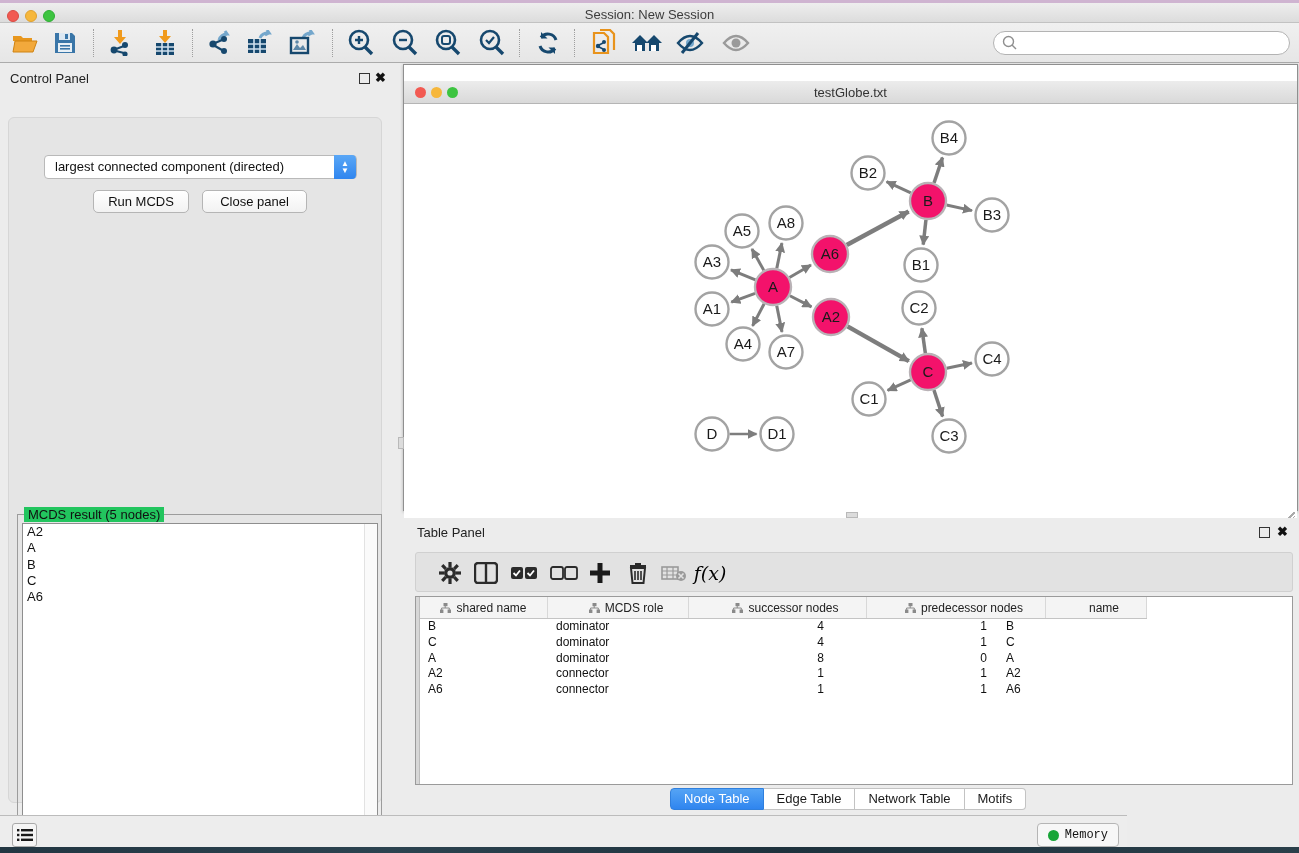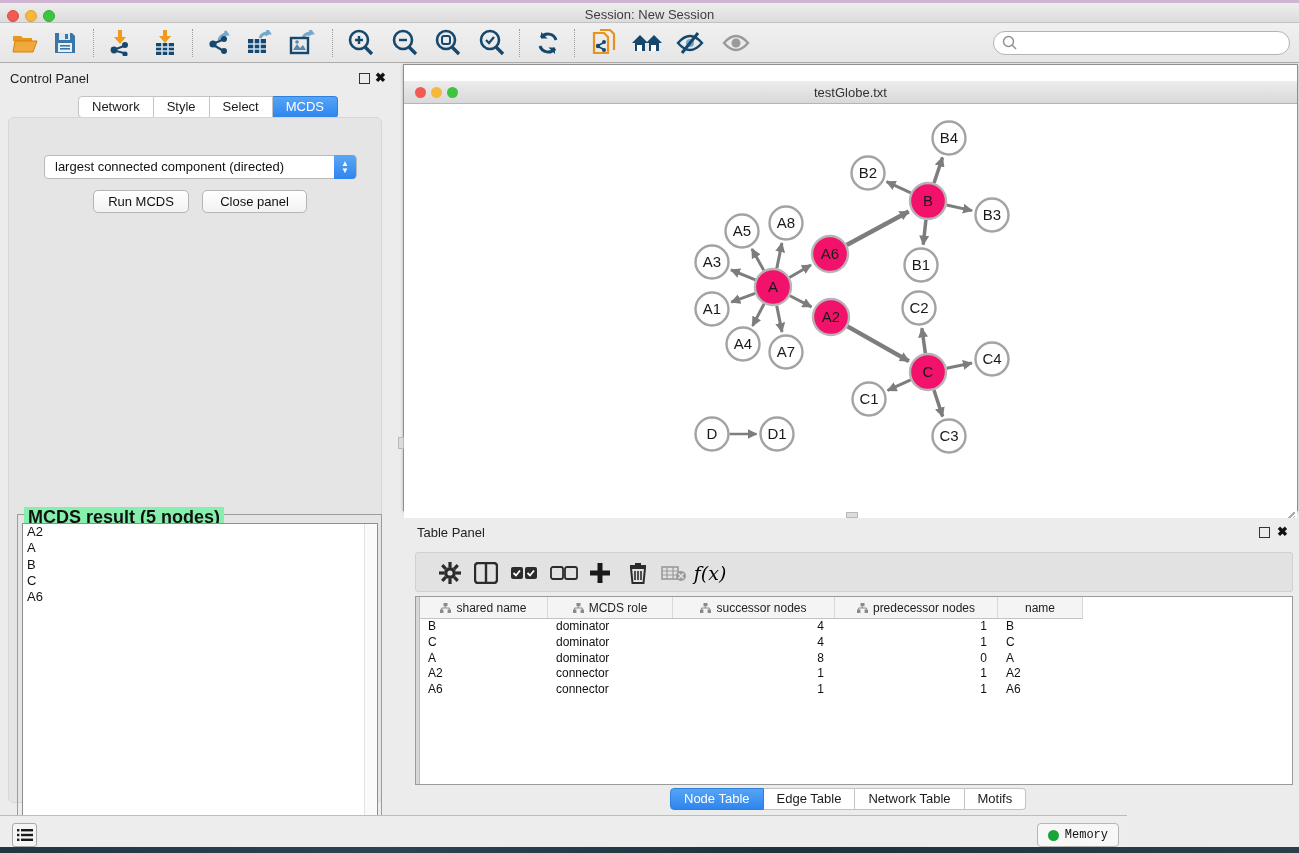--- a/index.html
+++ b/index.html
@@ -62,22 +62,22 @@
     display:flex; flex-direction:column; align-items:center; justify-content:center;
     color:#fff; font-size:8px; line-height:7px; }
   .btn { position:absolute; height:23px; background:linear-gradient(#ffffff,#f2f2f2);
     border:1px solid #b5b5b5; border-radius:5px; font-size:13px; text-align:center;
     color:#111; line-height:21px; }
   .btn-run { left:84px; top:72px; width:96px; }
   .btn-closep { left:193px; top:72px; width:105px; }
 
   .result-group { position:absolute; left:8px; top:396px; width:365px; height:337px;
     border:1px solid #9c9c9c; }
-  .result-title { position:absolute; left:6px; top:-8px; background:#86efac;
-    padding:0 4px; font-size:18px; color:#111;font-weight:bold; }
+  .result-title { position:absolute; left:6px; top:-8px; background:#22c55e;
+    padding:0 4px; font-size:13px; color:#111; }
   .result-list { position:absolute; left:4px; top:8px; width:356px; height:324px;
     background:#fff; border:1px solid #8e8e8e; overflow:hidden; }
   .result-item { font-size:13px; line-height:16.3px; padding-left:4px; color:#111; }
   .result-scroll { position:absolute; right:0; top:0; width:13px; height:100%;
     background:#fafafa; border-left:1px solid #e2e2e2; }
 
   
   .netwin { position:absolute; left:403px; top:64px; width:895px; height:447px;
     background:#fff; border:1px solid #8f8f8f; box-shadow:0 1px 3px rgba(0,0,0,.25); }
   .net-titlebar { position:relative; width:100%; height:23px;
@@ -106,21 +106,21 @@
     background:#e2e2e2; border:1px solid #d0d0d0; border-radius:3px; }
   .tpt-icon { position:absolute; top:4px; width:32px; height:32px; display:flex;
     align-items:center; justify-content:center; }
   .fx-label { font-family:"DejaVu Serif", serif; font-style:italic; font-size:19px; color:#000000; }
 
   .table-wrap { position:absolute; left:12px; top:78px; width:878px; height:189px;
     background:#fff; border:1px solid #9a9a9a; overflow:hidden; }
   .tbl-gutter { position:absolute; left:0; top:0; width:4px; height:100%;
     background:#d7d7d7; border-right:1px solid #bdbdbd; }
   .tbl-header { position:absolute; left:4px; top:0; height:22px; display:flex;
-    background:#f4f4f4; border-bottom:1px solid #c4c4c4; }
+    background:#f4f4f4; border-bottom:1px solid #c4c4c4;gap:16px; }
   .th { display:flex; align-items:center; justify-content:center; gap:5px;
     border-right:1px solid #d8d8d8; font-size:12px; color:#222; }
   .tbl-rows { position:absolute; left:4px; top:22px; }
   .tr { display:flex; height:15.8px; }
   .td { font-size:12px; line-height:15.8px; color:#111; white-space:nowrap; }
   .td.left { text-align:left; padding-left:8px; }
   .td.right { text-align:right; padding-right:11px; }
 
   .tp-tabs { left:267px; top:270px; }
 
@@ -284,26 +284,20 @@
           <path d="M10 10 L14 14" stroke="#8f8f8f" stroke-width="1.4"></path>
         </svg>
     </div>
   </div>
 
   <div class="cp">
     <div class="panel-head">Control Panel</div>
     <div class="panel-float"></div>
     <div class="panel-close">✖</div>
 
-    <div class="seg-tabs cp-tabs" id="cp-tabs">
-        <div class="seg-tab">Network</div>
-        <div class="seg-tab">Style</div>
-        <div class="seg-tab">Select</div>
-        <div class="seg-tab active">MCDS</div>
-      </div>
 
     <div class="cp-content">
       <div class="combo">
         <span>largest connected component (directed)</span>
         <span class="combo-step">
             <span>▲</span>
             <span>▼</span>
           </span>
       </div>
       <div class="btn btn-run">Run MCDS</div>

